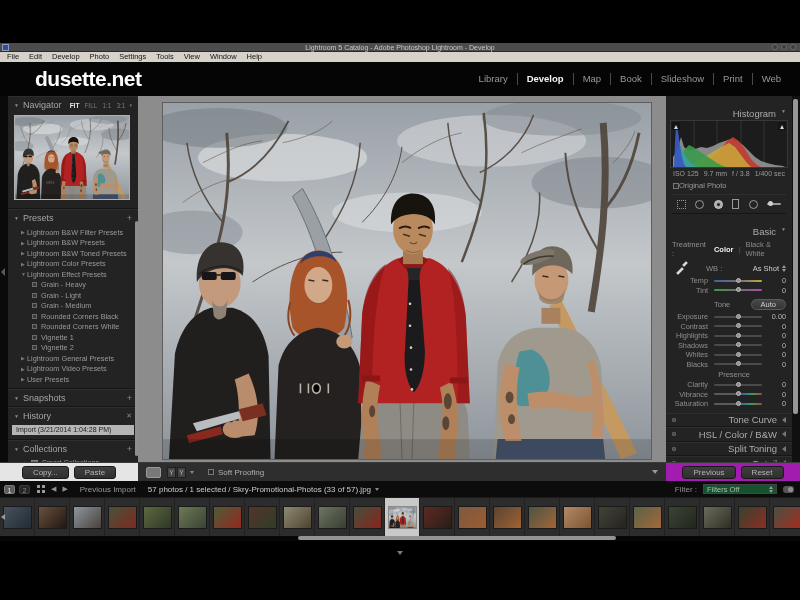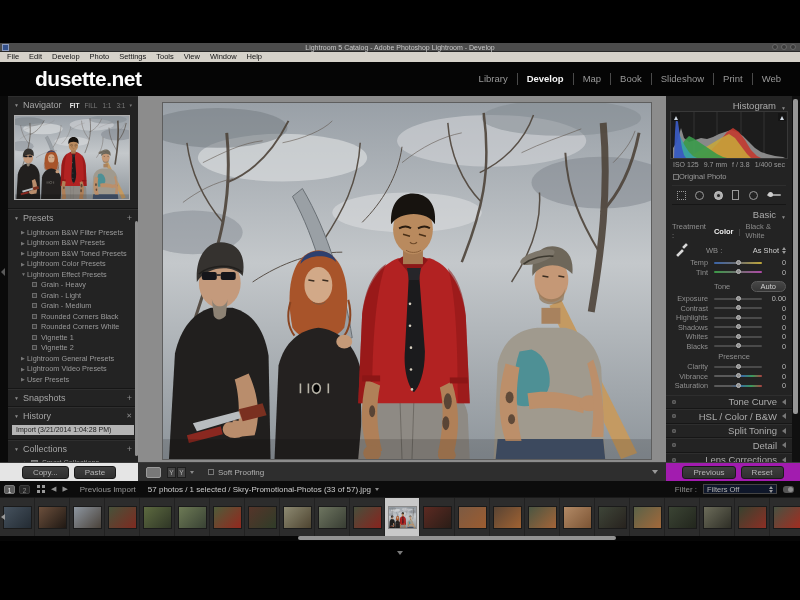--- a/index.html
+++ b/index.html
@@ -49,21 +49,21 @@
   .coll-row{display:flex;align-items:center;height:11px;padding:0 6px 0 16px;font-size:7.3px;color:#9a9a9a;}
   .coll-row .c-arrow{font-size:5px;color:#777;width:7px;}
   .coll-row .c-icon{width:7px;height:5px;background:#6a6a6a;border:1px solid #818181;margin-right:4px;}
   .coll-row .c-count{margin-left:auto;color:#7f7f7f;}
   
   .center{width:528px;background:#8c8c8c;position:relative;}
   .photo-frame{position:absolute;left:24px;top:6px;width:490px;height:358px;border:1px solid #5e5e5e;background:#777;}
   .photo-frame svg{display:block;}
   
   .right-panel{width:126px;background:#232323;position:relative;font-size:8px;color:#9a9a9a;overflow:hidden;}
-  .rp-header{display:flex;align-items:flex-end;justify-content:flex-end;height:15px;padding:0 6px;font-size:9.5px;color:#ababab;}
+  .rp-header{display:flex;align-items:flex-start;justify-content:flex-end;height:15px;padding:12px 6px;font-size:9.5px;color:#ababab;}
   .rp-header .tri{margin:0 0 0 5px;}
   .hist-box{margin:0 4px;height:48px;background:#1c1c1c;border:1px solid #383838;position:relative;}
   .hist-box svg{display:block;}
   .clip{position:absolute;top:1px;width:8px;height:8px;background:#141414;}
   .clip.l{left:1px;} .clip.r{right:1px;}
   .clip::after{content:"";position:absolute;left:2px;top:2.5px;width:0;height:0;border-left:2.5px solid transparent;border-right:2.5px solid transparent;border-bottom:4px solid #cfd8e2;}
   .exif-row{display:flex;justify-content:space-between;padding:2px 7px 0 7px;font-size:7px;color:#9a9a9a;}
   .orig-row{display:flex;align-items:center;padding:4px 7px 4px 7px;font-size:7.5px;color:#9a9a9a;}
   .cbx{width:6px;height:6px;border:1px solid #777;background:#2b2b2b;display:inline-block;}
   .tools-strip{display:flex;align-items:center;justify-content:space-around;height:20px;margin:0 6px;border-top:1px solid #2e2e2e;border-bottom:1px solid #161616;}
@@ -130,21 +130,21 @@
     linear-gradient(#9a9a9a,#9a9a9a) 0 0/3px 3px no-repeat,
     linear-gradient(#9a9a9a,#9a9a9a) 5px 0/3px 3px no-repeat,
     linear-gradient(#9a9a9a,#9a9a9a) 0 5px/3px 3px no-repeat,
     linear-gradient(#9a9a9a,#9a9a9a) 5px 5px/3px 3px no-repeat;}
   .fs-arrow{font-size:7px;color:#8f8f8f;margin-left:6px;}
   .fs-source{margin-left:12px;color:#9a9a9a;}
   .fs-status{margin-left:12px;color:#cdcdcd;display:flex;align-items:center;gap:4px;}
   .fs-status .dd{width:0;height:0;border-left:2.5px solid transparent;border-right:2.5px solid transparent;border-top:3px solid #8a8a8a;}
   .fs-filter{margin-left:auto;display:flex;align-items:center;gap:6px;margin-right:6px;}
   .fs-filter .f-label{color:#8f8f8f;}
-  .fs-filter .f-select{width:74px;height:10px;background:#0f172a;border:1px solid #444;color:#b5b5b5;font-size:7.5px;line-height:9px;padding:0 3px;display:flex;align-items:center;}
+  .fs-filter .f-select{width:74px;height:10px;background:#14532d;border:1px solid #444;color:#b5b5b5;font-size:7.5px;line-height:9px;padding:0 3px;display:flex;align-items:center;}
   .fs-filter .f-select .updown{margin-left:auto;}
   .fs-switch{width:11px;height:7px;background:#555;border-radius:3px;position:relative;}
   .fs-switch::after{content:"";position:absolute;right:1px;top:1px;width:5px;height:5px;border-radius:50%;background:#8f8f8f;}
   .filmstrip{height:39px;background:#2c2c2c;display:flex;position:relative;overflow:hidden;border-top:1px solid #1a1a1a;}
   .fs-cell{flex:0 0 35px;height:39px;border-right:1px solid #212121;display:flex;align-items:center;justify-content:center;}
   .fs-cell.selected{background:#c9c9c9;}
   .fs-thumb{width:29px;height:23px;background:linear-gradient(135deg,var(--a,#555),var(--b,#222));border:1px solid #1a1a1a;}
   .fs-cell .mini{display:none;width:29px;height:23px;border:1px solid #8a8a8a;}
   .fs-cell.selected .mini{display:block;}
   .fs-left-arrow{position:absolute;left:1px;top:16px;width:0;height:0;border-top:3.5px solid transparent;border-bottom:3.5px solid transparent;border-right:4px solid #9a9a9a;}

